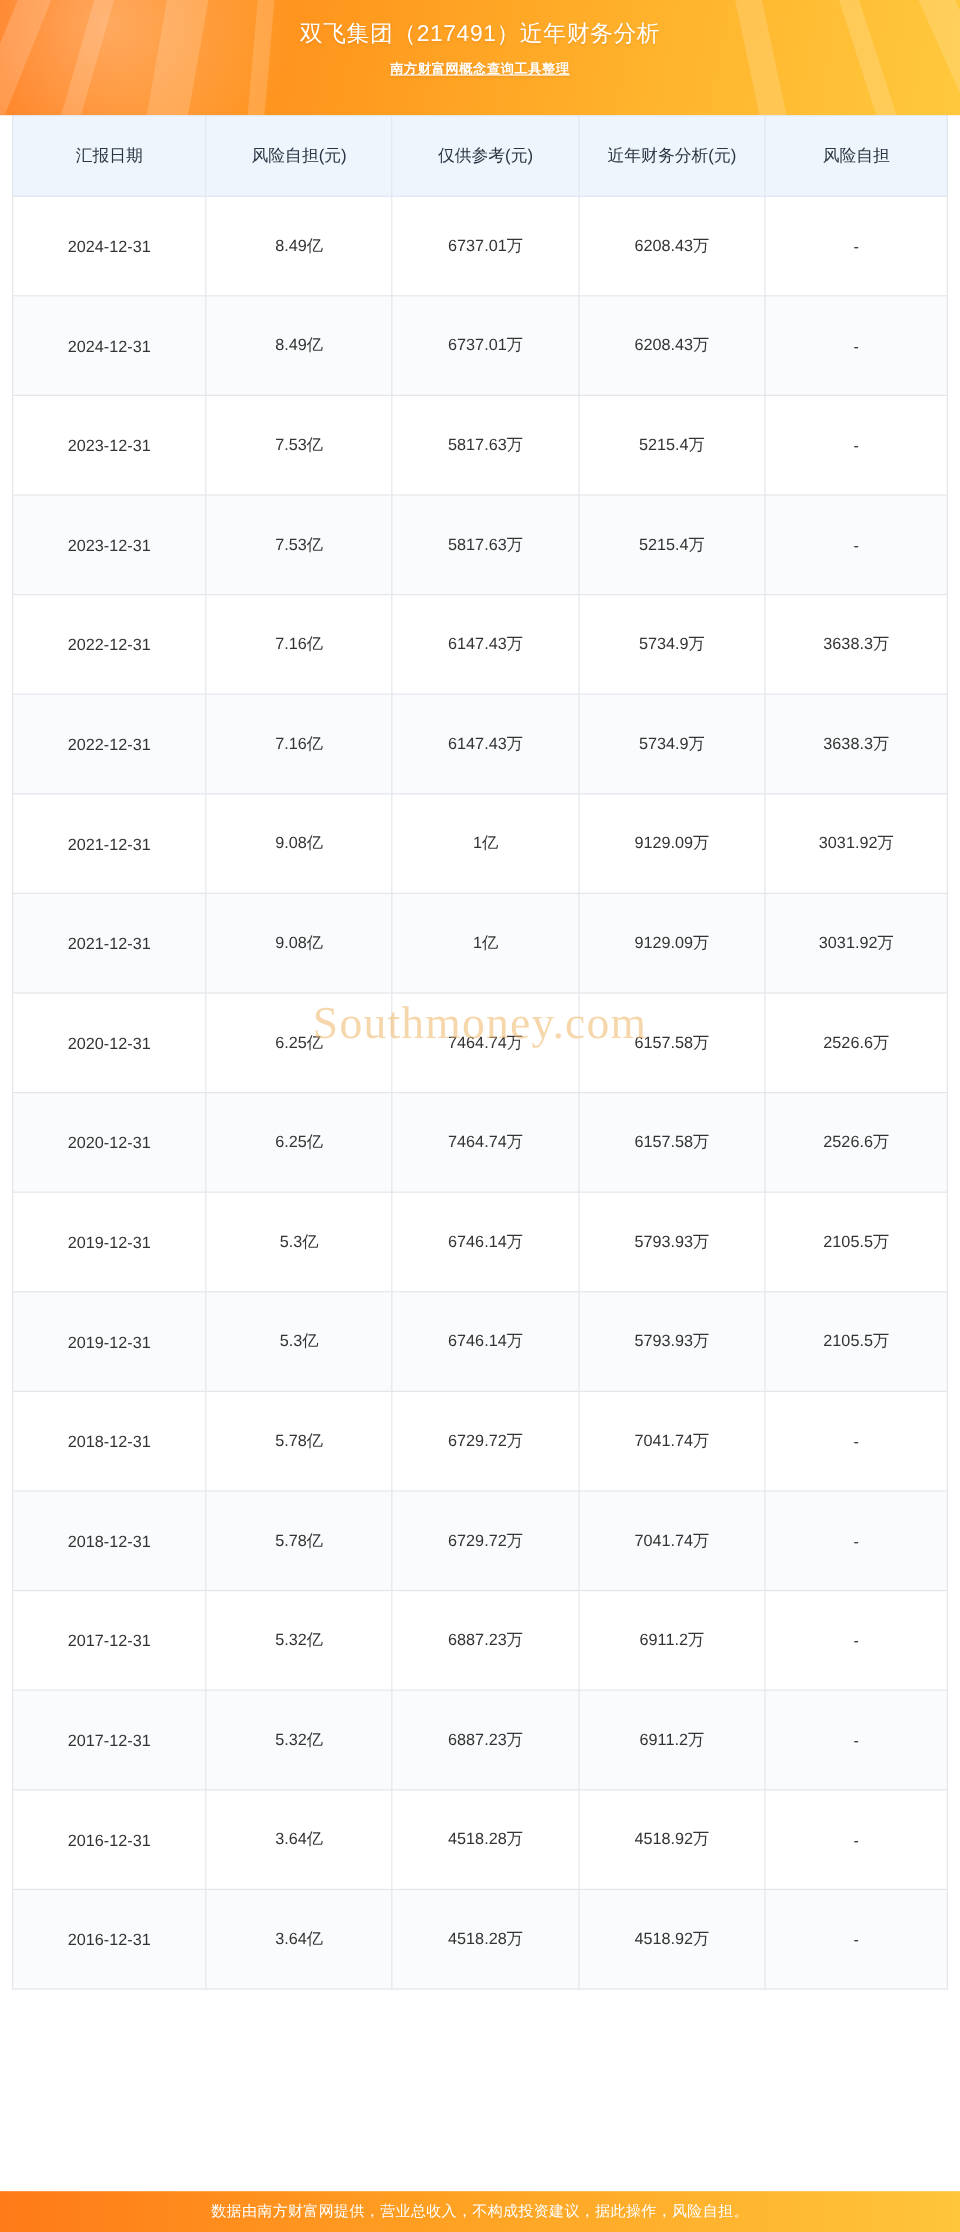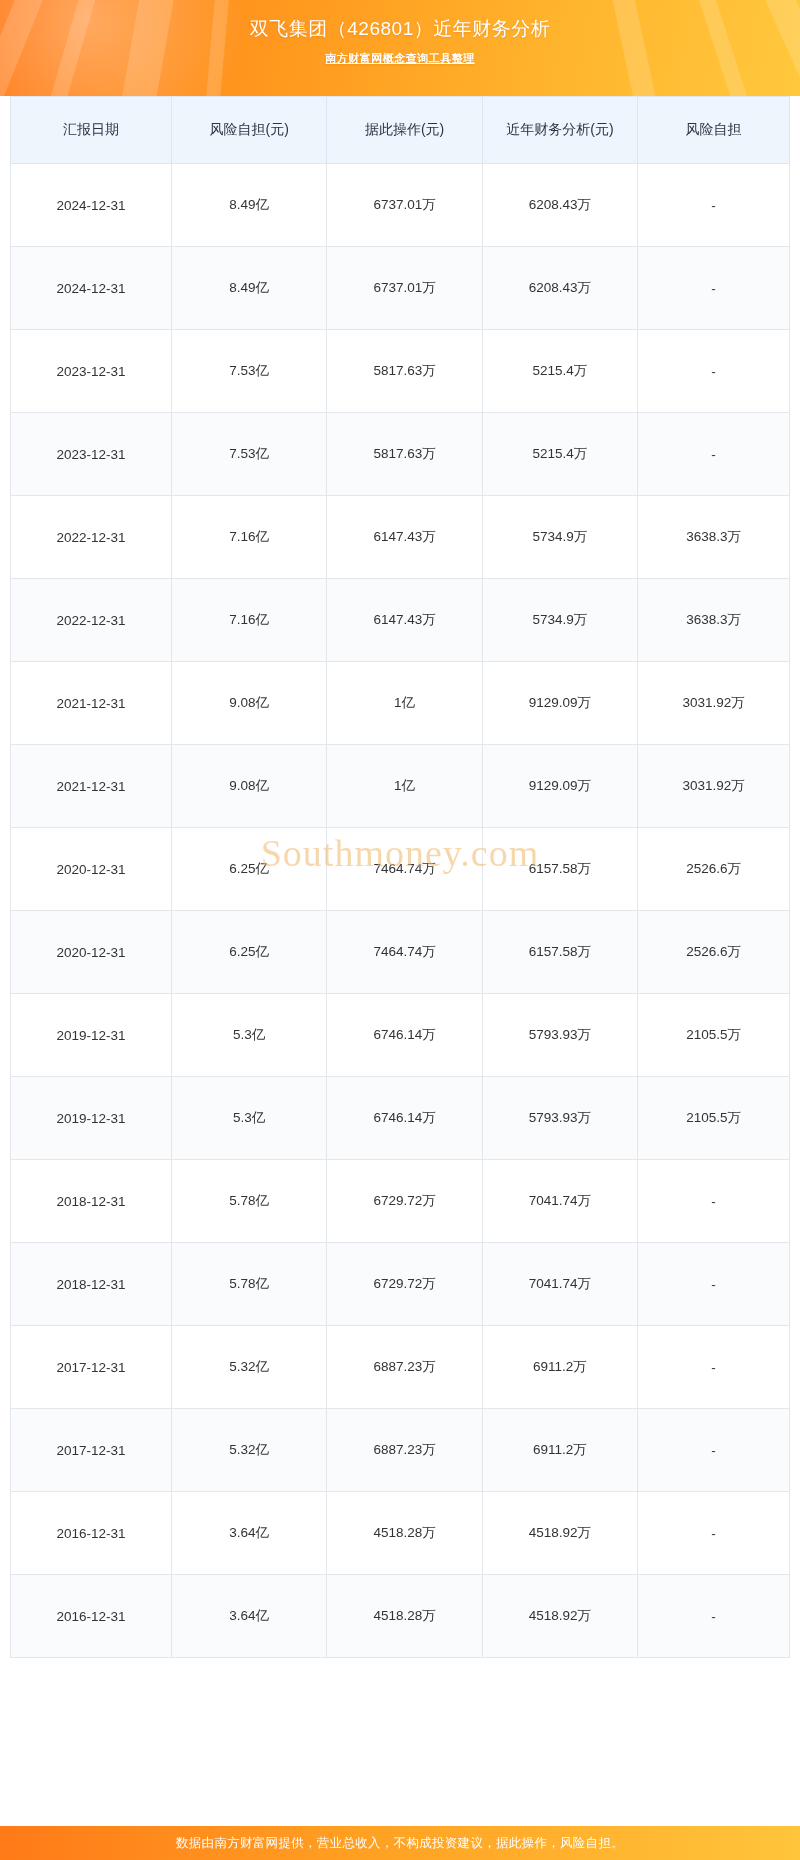--- a/index.html
+++ b/index.html
@@ -165,21 +165,21 @@
   <div class="banner">
     <div class="glow"></div>
     <div class="ray r1"></div>
     <div class="ray r2"></div>
     <div class="ray r3"></div>
     <div class="ray r4"></div>
     <div class="ray r5"></div>
     <div class="ray r6"></div>
     <div class="ray r7"></div>
     <div class="banner-text">
-      <div class="banner-title">双飞集团（426801）近年财务分析</div>
+      <div class="banner-title">双飞集团（217491）近年财务分析</div>
       <div class="banner-sub">南方财富网概念查询工具整理</div>
     </div>
   </div>
 
   <div class="watermark">
     <div class="wm-en">Southmoney.com</div>
   </div>
 
   <div class="table-wrap">
     <table class="fin">
@@ -187,21 +187,21 @@
         <col class="c1">
           <col class="c2">
           <col class="c3">
           <col class="c4">
           <col class="c5">
       </colgroup>
       <thead>
         <tr>
           <th>汇报日期</th>
           <th>风险自担(元)</th>
-          <th>据此操作(元)</th>
+          <th>仅供参考(元)</th>
           <th>近年财务分析(元)</th>
           <th>风险自担</th>
         </tr>
       </thead>
       <tbody id="table-body">
           <tr>
             <td>2024-12-31</td>
             <td>8.49亿</td>
             <td>6737.01万</td>
             <td>6208.43万</td>

